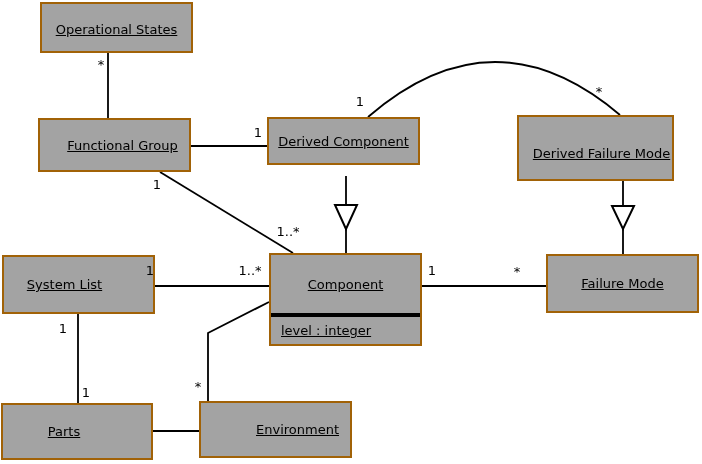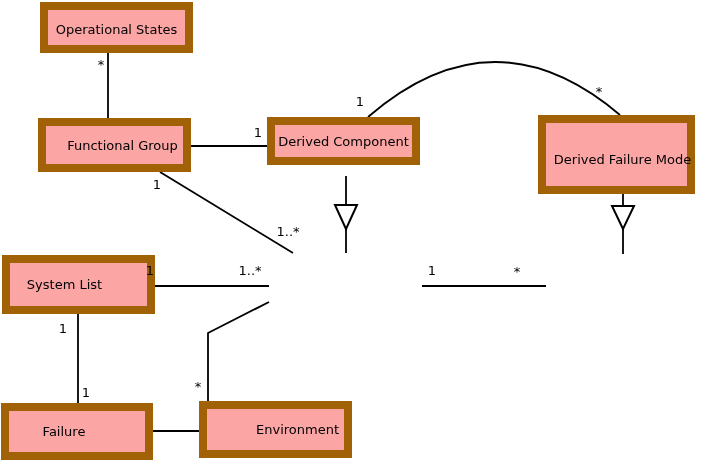--- a/index.html
+++ b/index.html
@@ -19,24 +19,25 @@
   #connector-layer {
     position: absolute;
     left: 0;
     top: 0;
     width: 702px;
     height: 464px;
   }
   .uml-class {
     position: absolute;
     box-sizing: border-box;
-    border: 8px solid #a16207;
-    background: #fca5a5;
+    border: 2px solid #a16207;
+    background: #a3a3a3;
     display: flex;
     flex-direction: column;
+    text-decoration: underline;
   }
   .uml-class-name {
     flex: 1 1 auto;
     display: flex;
     align-items: center;
     justify-content: center;
     font-size: 13px;
     white-space: nowrap;
   }
   .uml-attr-compartment {
@@ -96,37 +97,50 @@
       <span style="position:relative;left:8px;">Functional Group</span>
     </div>
   </div>
 
   <div class="uml-class" style="left:267px;top:117px;width:153px;height:48px;">
     <div class="uml-class-name">
       <span>Derived Component</span>
     </div>
   </div>
 
-  <div class="uml-class" style="left:538px;top:115px;width:157px;height:79px;padding-left:12px;">
+  <div class="uml-class" style="left:517px;top:115px;width:157px;height:66px;padding-left:12px;">
     <div class="uml-class-name">
       <span style="position:relative;top:5px;">Derived Failure Mode</span>
     </div>
   </div>
 
   <div class="uml-class" style="left:2px;top:255px;width:153px;height:59px;">
     <div class="uml-class-name">
       <span style="position:relative;left:-14px;">System List</span>
     </div>
   </div>
 
+  <div class="uml-class" style="left:269px;top:253px;width:153px;height:93px;">
+    <div class="uml-class-name name-divider">
+      <span>Component</span>
+    </div>
+    <div class="uml-attr-compartment">
+      <span>level : integer</span>
+    </div>
+  </div>
 
+  <div class="uml-class" style="left:546px;top:254px;width:153px;height:59px;">
+    <div class="uml-class-name">
+      <span>Failure Mode</span>
+    </div>
+  </div>
 
   <div class="uml-class" style="left:1px;top:403px;width:152px;height:57px;">
     <div class="uml-class-name">
-      <span style="position:relative;left:-13px;">Failure</span>
+      <span style="position:relative;left:-13px;">Parts</span>
     </div>
   </div>
 
   <div class="uml-class" style="left:199px;top:401px;width:153px;height:57px;">
     <div class="uml-class-name">
       <span style="position:relative;left:22px;">Environment</span>
     </div>
   </div>
 
   <span class="mult" style="left:101px;top:64px;">*</span>

